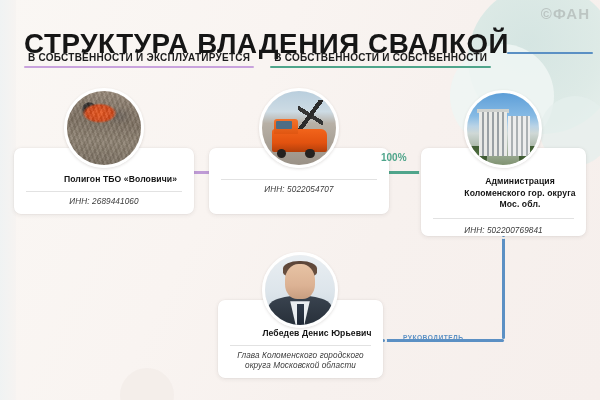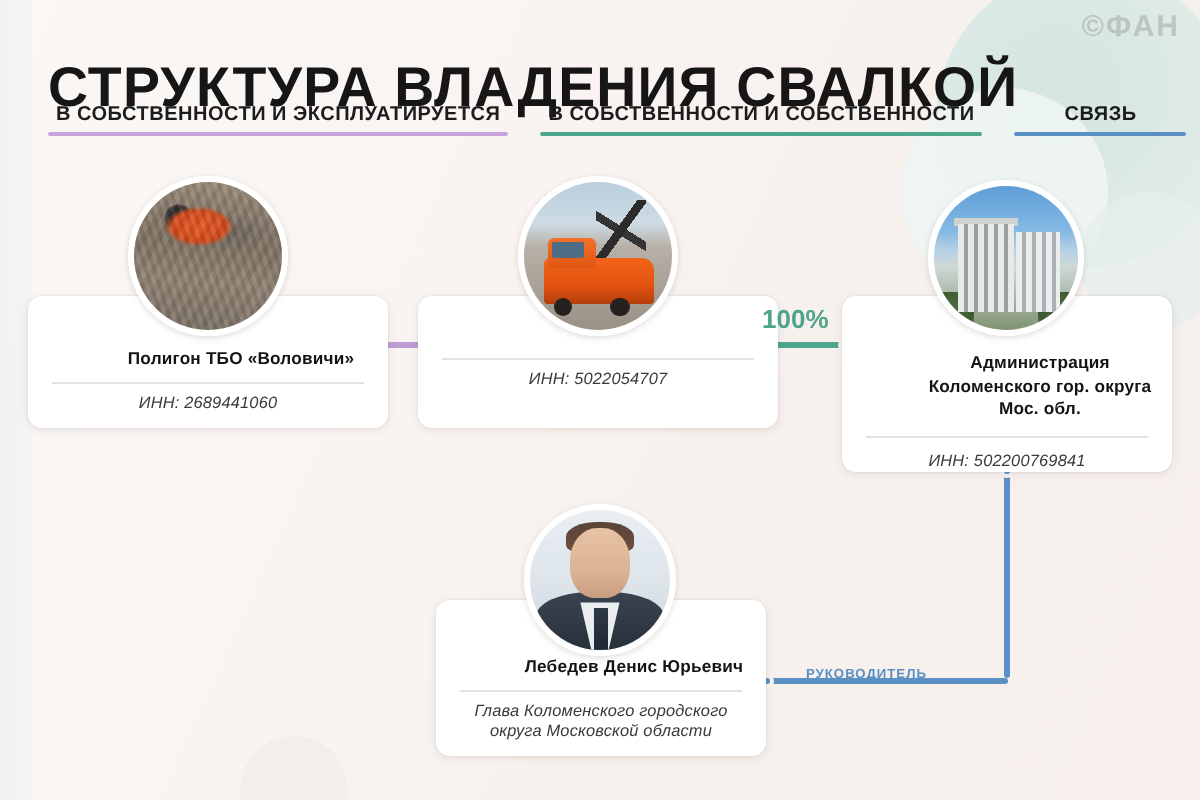--- a/index.html
+++ b/index.html
@@ -140,21 +140,21 @@
   }
   .arrow {
     position: absolute;
     width: 0; height: 0;
     border-top: 4.5px solid transparent;
     border-bottom: 4.5px solid transparent;
   }
 
   .conn-label {
     position: absolute;
-    font-size: 13px;
+    font-size: 10px;
     font-weight: bold;
     z-index: 5;
     white-space: nowrap;
   }
   .conn-label.small {
     font-size: 6.6px;
     letter-spacing: .5px;
   }
 
   
@@ -358,21 +358,20 @@
   <div class="legend">
     <div class="legend-item li-0">
       <span class="lbl">В СОБСТВЕННОСТИ И ЭКСПЛУАТИРУЕТСЯ</span>
       <span class="rule" id="rule0" style="background: rgb(201, 163, 221);"></span>
     </div>
     <div class="legend-item li-1">
       <span class="lbl">В СОБСТВЕННОСТИ И СОБСТВЕННОСТИ</span>
       <span class="rule" id="rule1" style="background: rgb(79, 165, 139);"></span>
     </div>
     <div class="legend-item li-2">
-      <span class="lbl">СВЯЗЬ</span>
       <span class="rule" id="rule2" style="background: rgb(91, 144, 196);"></span>
     </div>
   </div>
 
   <div class="conn" id="conn-purple" style="left:175px; top:168px; width:52px; height:9px;">
     <div class="seg-h" style="left: 3px; top: 3px; width: 46px; background: rgb(191, 155, 214);"></div>
     <div class="dot" style="left: 0px; top: 1px; background: rgb(191, 155, 214);"></div>
     <div class="arrow" style="right: 0px; top: 0px; border-right: 7px solid rgb(191, 155, 214);"></div>
     <div class="dot" style="right: 0px; top: 1px; background: rgb(191, 155, 214);"></div>
   </div>

